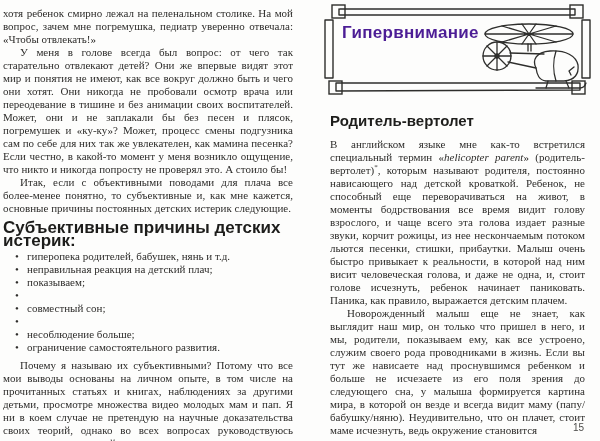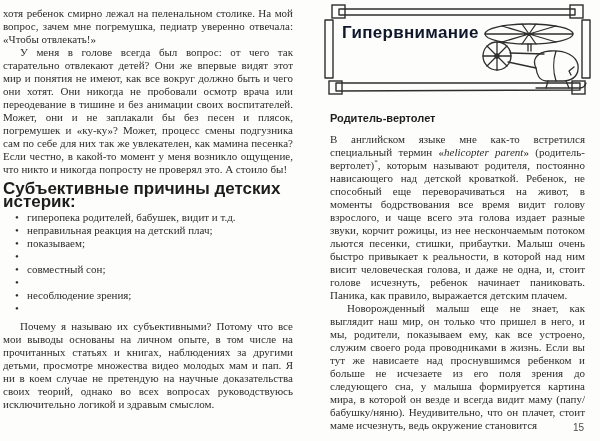--- a/index.html
+++ b/index.html
@@ -53,54 +53,55 @@
   }
   .banner svg { position: absolute; inset: 0; }
   .chapter-title {
     position: absolute;
     left: 20px;
     top: 19px;
     font-family: "Liberation Sans", sans-serif;
     font-weight: bold;
     font-size: 17px;
     letter-spacing: 0.3px;
-    color: #0f172a;
+    color: #4c1d95;
   }
 
   .section-heading {
     font-family: "Liberation Sans", sans-serif;
     font-weight: bold;
-    font-size: 11px;
+    font-size: 15px;
     color: #1e1e1c;
     margin: 0 0 9px 0;
   }
   .page-number {
     position: absolute;
     right: 16px;
     bottom: 8px;
     font-family: "Liberation Sans", sans-serif;
     font-size: 10px;
     color: #4d4d4b;
   }
 </style>
 </head>
 <body>
 
 <div class="spread">
 
   <div class="page page-left">
     <p class="body">хотя ребенок смирно лежал на пеленальном столике. На мой вопрос, зачем мне погремушка, педиатр уверенно отвечала: «Чтобы отвлекать!»</p>
     <p class="body indent">У меня в голове всегда был вопрос: от чего так старательно отвлекают детей? Они же впервые видят этот мир и понятия не имеют, как все вокруг должно быть и чего они хотят. Они никогда не пробовали осмотр врача или переодевание в тишине и без анимации своих воспитателей. Может, они и не заплакали бы без песен и плясок, погремушек и «ку-ку»? Может, процесс смены подгузника сам по себе для них так же увлекателен, как мамина песенка? Если честно, в какой-то момент у меня возникло ощущение, что никто и никогда попросту не проверял это. А стоило бы!</p>
+    <p class="body indent">Итак, если с объективными поводами для плача все более-менее понятно, то субъективные и, как мне кажется, основные причины постоянных детских истерик следующие.</p>
 
     <h3 class="subhead">Субъективные причины детских истерик:</h3>
 
     <ul class="causes-list">
       <li>
           <span class="bullet-glyph">•</span>
-          <span>гиперопека родителей, бабушек, видит и т.д.</span>
+          <span>гиперопека родителей, бабушек, нянь и т.д.</span>
         </li>
       <li>
           <span class="bullet-glyph">•</span>
           <span>неправильная реакция на детский плач;</span>
         </li>
       <li>
           <span class="bullet-glyph">•</span>
           <span>показываем;</span>
         </li>
       <li>
@@ -108,24 +109,25 @@
         </li>
       <li>
           <span class="bullet-glyph">•</span>
           <span>совместный сон;</span>
         </li>
       <li>
           <span class="bullet-glyph">•</span>
         </li>
       <li>
           <span class="bullet-glyph">•</span>
-          <span>несоблюдение зрения;</span>
+          <span>несоблюдение больше;</span>
         </li>
       <li>
           <span class="bullet-glyph">•</span>
+          <span>ограничение самостоятельного развития.</span>
         </li>
     </ul>
 
     <p class="body indent">Почему я называю их субъективными? Потому что все мои выводы основаны на личном опыте, в том числе на прочитанных статьях и книгах, наблюдениях за другими детьми, просмотре множества видео молодых мам и пап. Я ни в коем случае не претендую на научные доказательства своих теорий, однако во всех вопросах руководствуюсь исключительно логикой и здравым смыслом.</p>
   </div>
 
   <div class="page page-right">
 
     <div class="banner">
       <svg viewBox="0 0 271 94" width="271" height="94">

